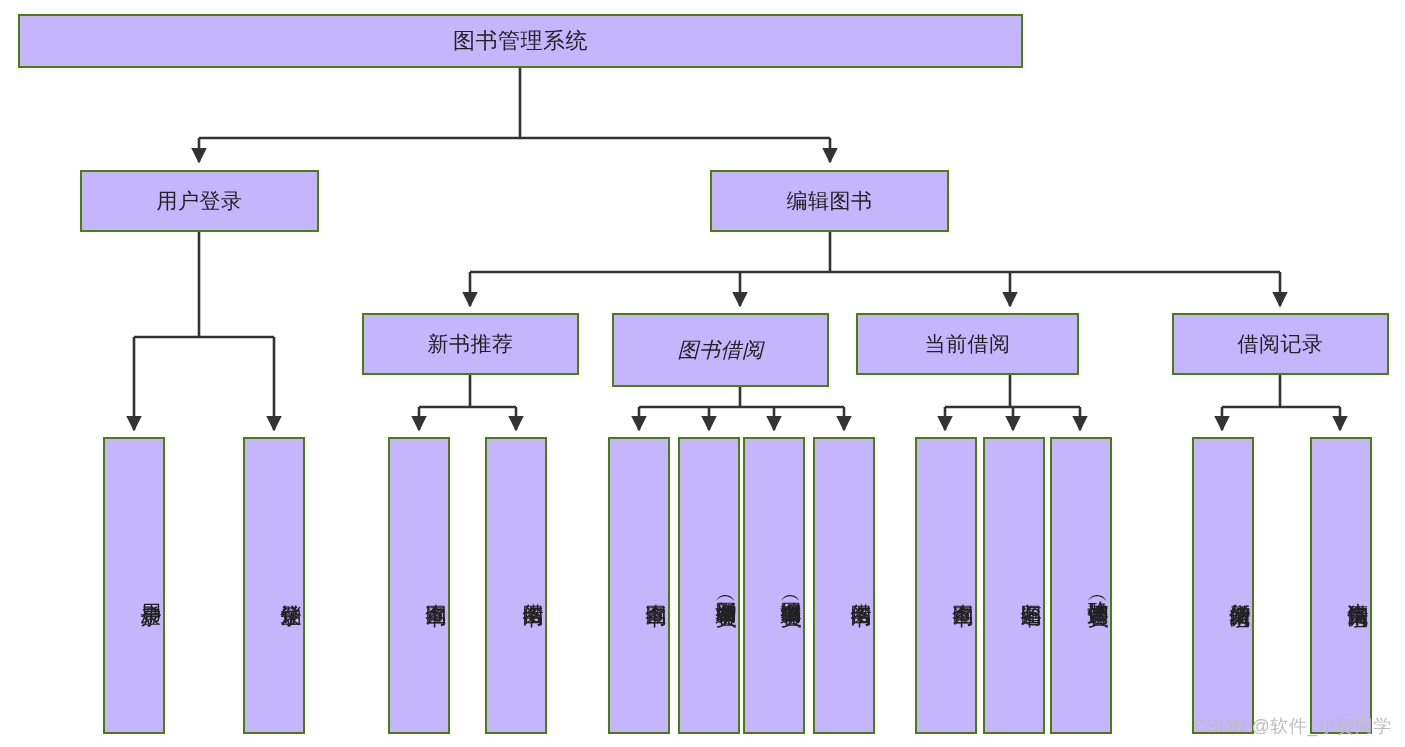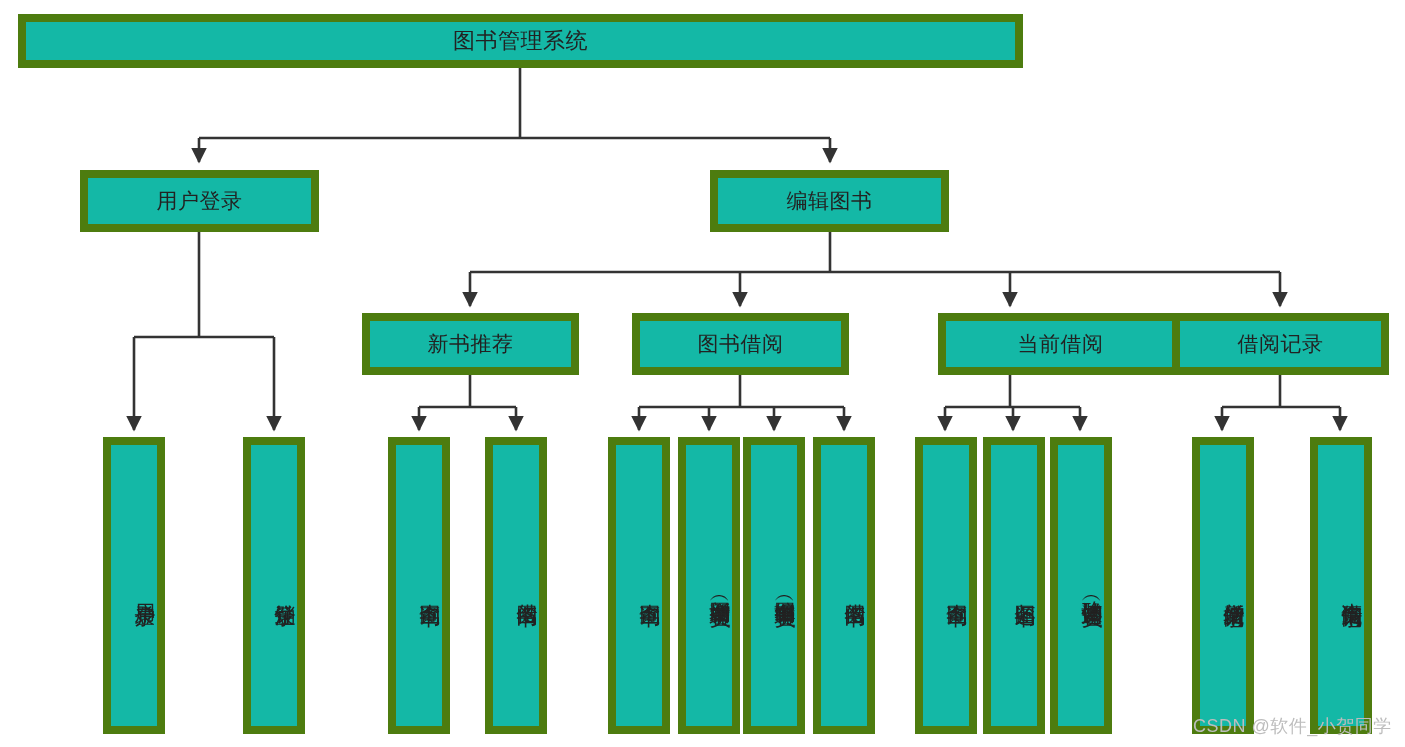--- a/index.html
+++ b/index.html
@@ -22,22 +22,22 @@
     position: absolute;
     left: 0;
     top: 0;
     width: 1405px;
     height: 747px;
     pointer-events: none;
   }
   .node {
     position: absolute;
     box-sizing: border-box;
-    background: #14b8a6;
-    border: 8px solid #4d7c0f;
+    background: #c4b5fd;
+    border: 2px solid #4d7c0f;
     display: flex;
     align-items: center;
     justify-content: center;
     color: #222222;
     line-height: 1.18;
   }
   .node-h {
     font-size: 21px;
     letter-spacing: 0.5px;
     white-space: nowrap;
@@ -134,24 +134,24 @@
   <div class="node node-h" style="left:80px; top:170px; width:239px; height:62px;">
     <span>用户登录</span>
   </div>
   <div class="node node-h" style="left:710px; top:170px; width:239px; height:62px;">
     <span>编辑图书</span>
   </div>
 
   <div class="node node-h" style="left:362px; top:313px; width:217px; height:62px;text-align:right;">
     <span>新书推荐</span>
   </div>
-  <div class="node node-h" style="left:632px; top:313px; width:217px; height:62px;">
+  <div class="node node-h" style="left:612px; top:313px; width:217px; height:74px;font-style:italic;">
     <span>图书借阅</span>
   </div>
-  <div class="node node-h" style="left:938px; top:313px; width:245px; height:62px;">
+  <div class="node node-h" style="left:856px; top:313px; width:223px; height:62px;">
     <span>当前借阅</span>
   </div>
   <div class="node node-h" style="left:1172px; top:313px; width:217px; height:62px;">
     <span>借阅记录</span>
   </div>
 
   <div class="node node-v" style="left:103px; top:437px; width:62px; height:297px;">
     <span class="vlabel">用户登录</span>
   </div>
   <div class="node node-v" style="left:243px; top:437px; width:62px; height:297px;">

